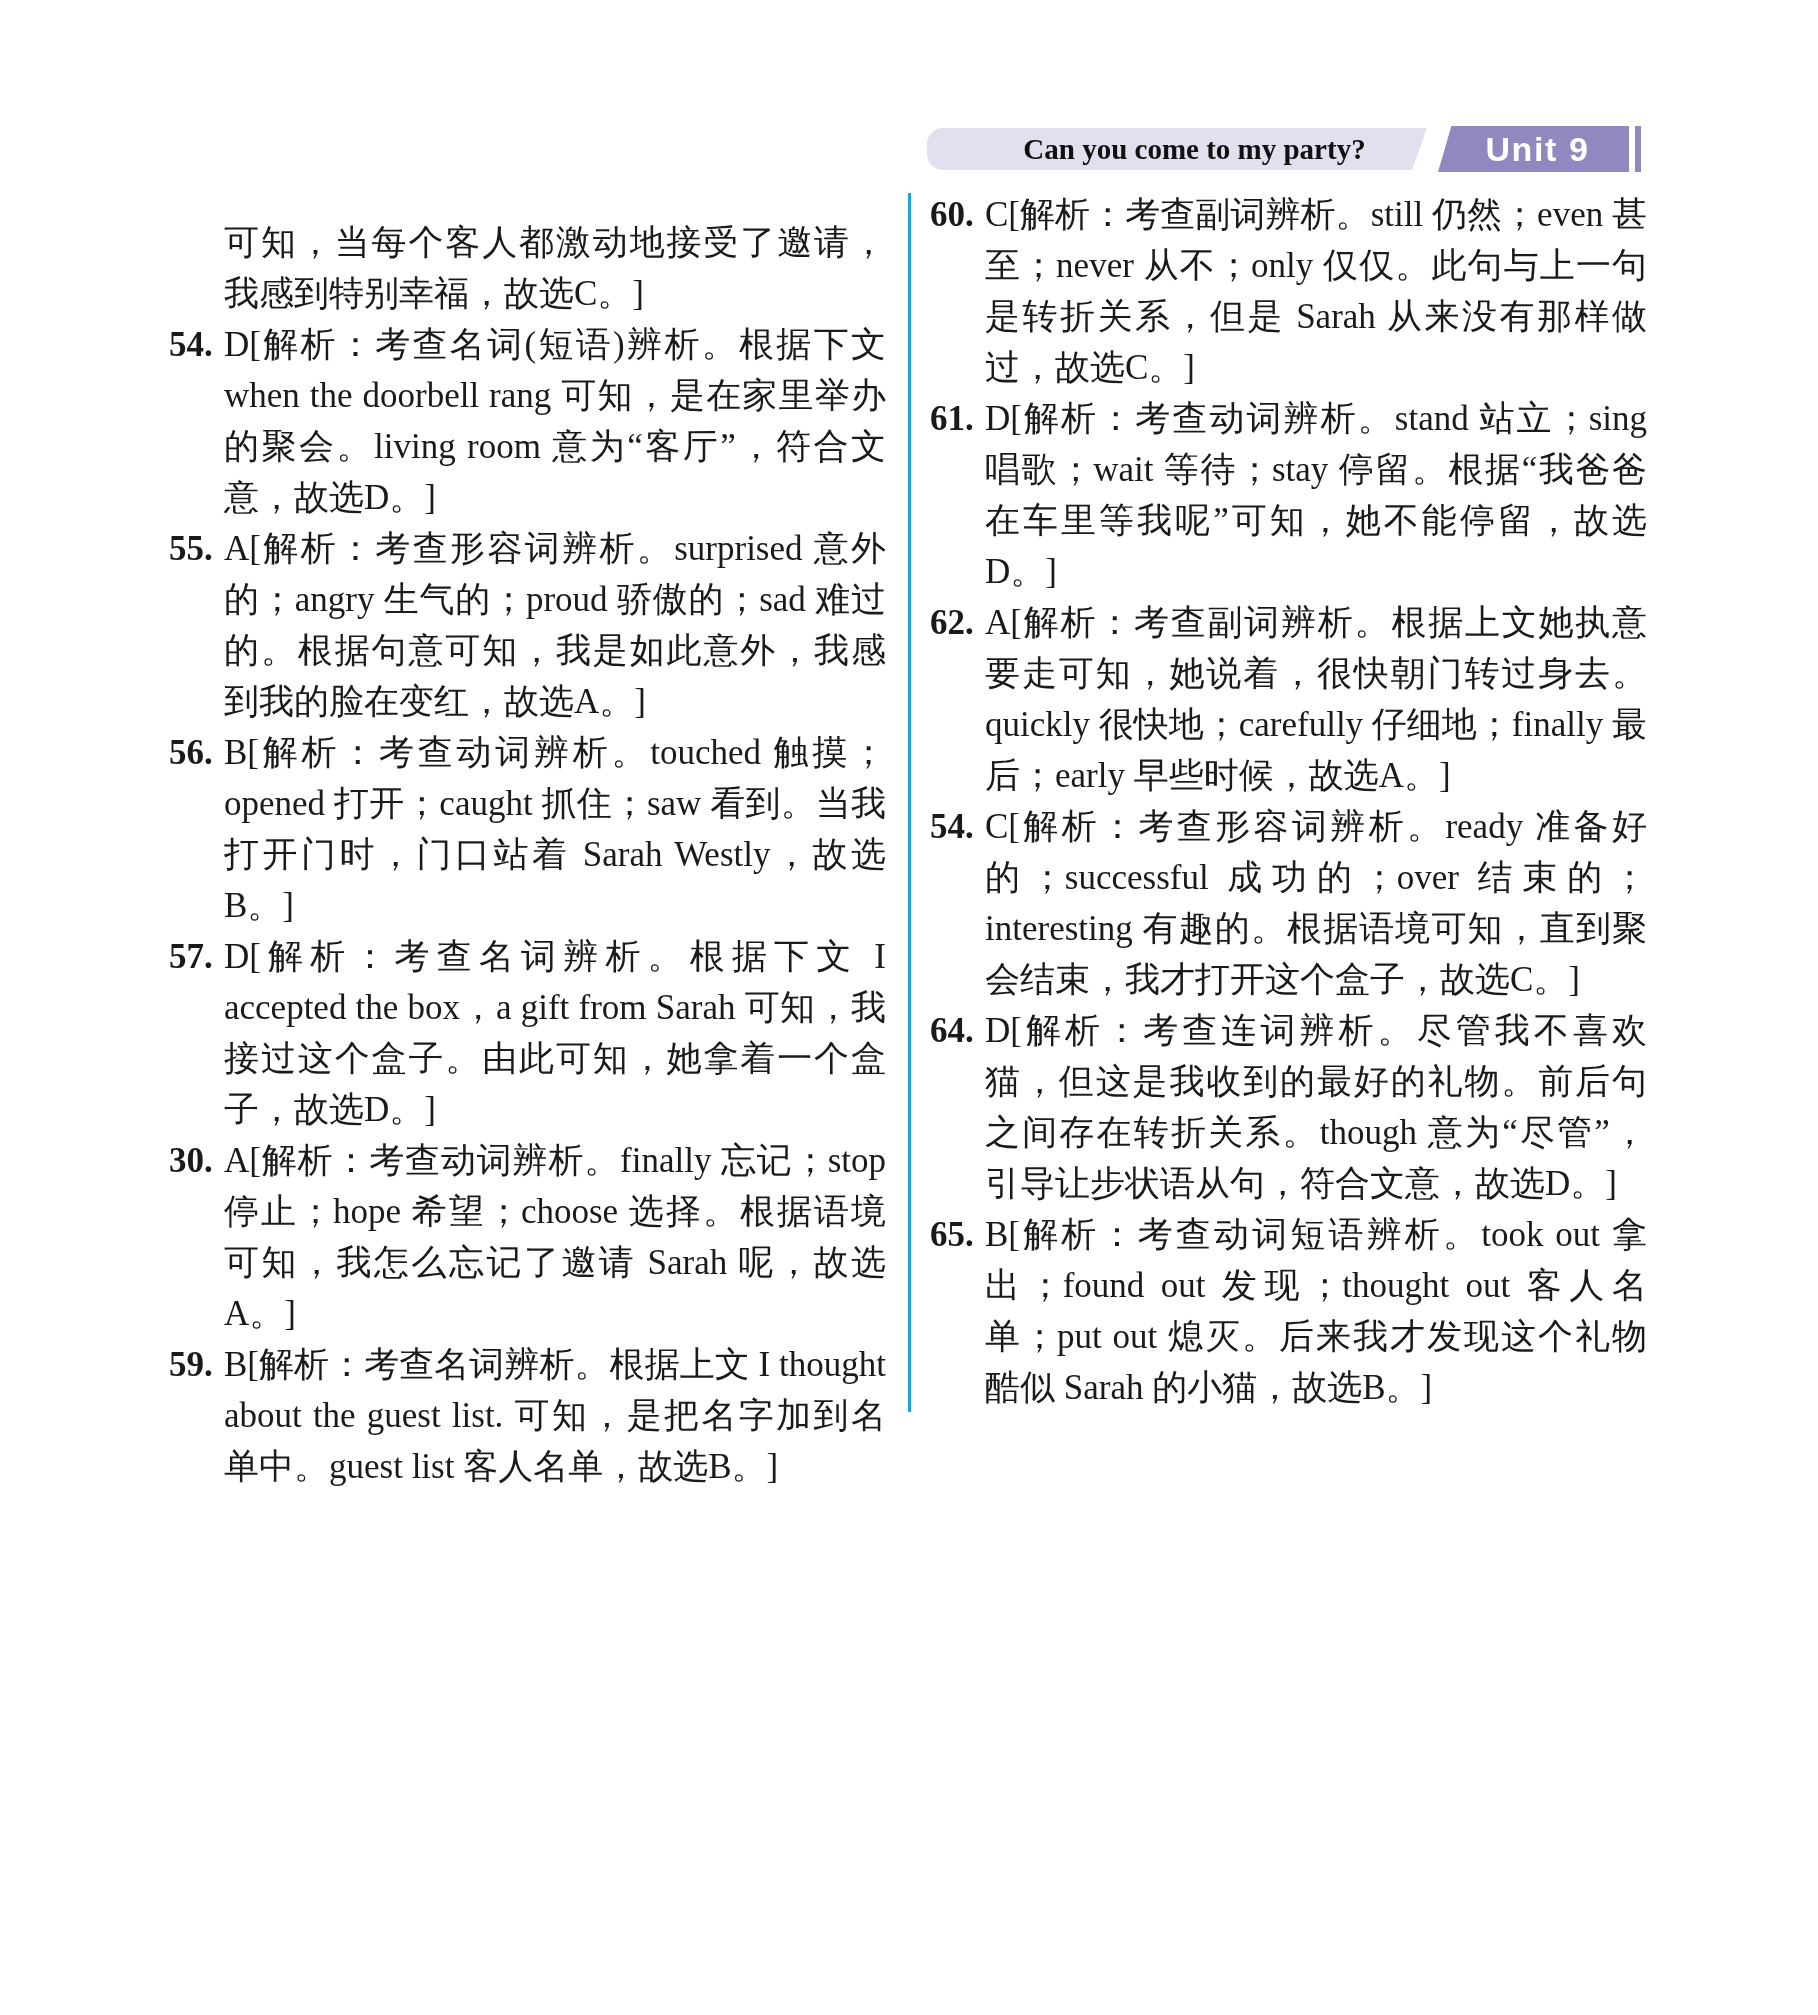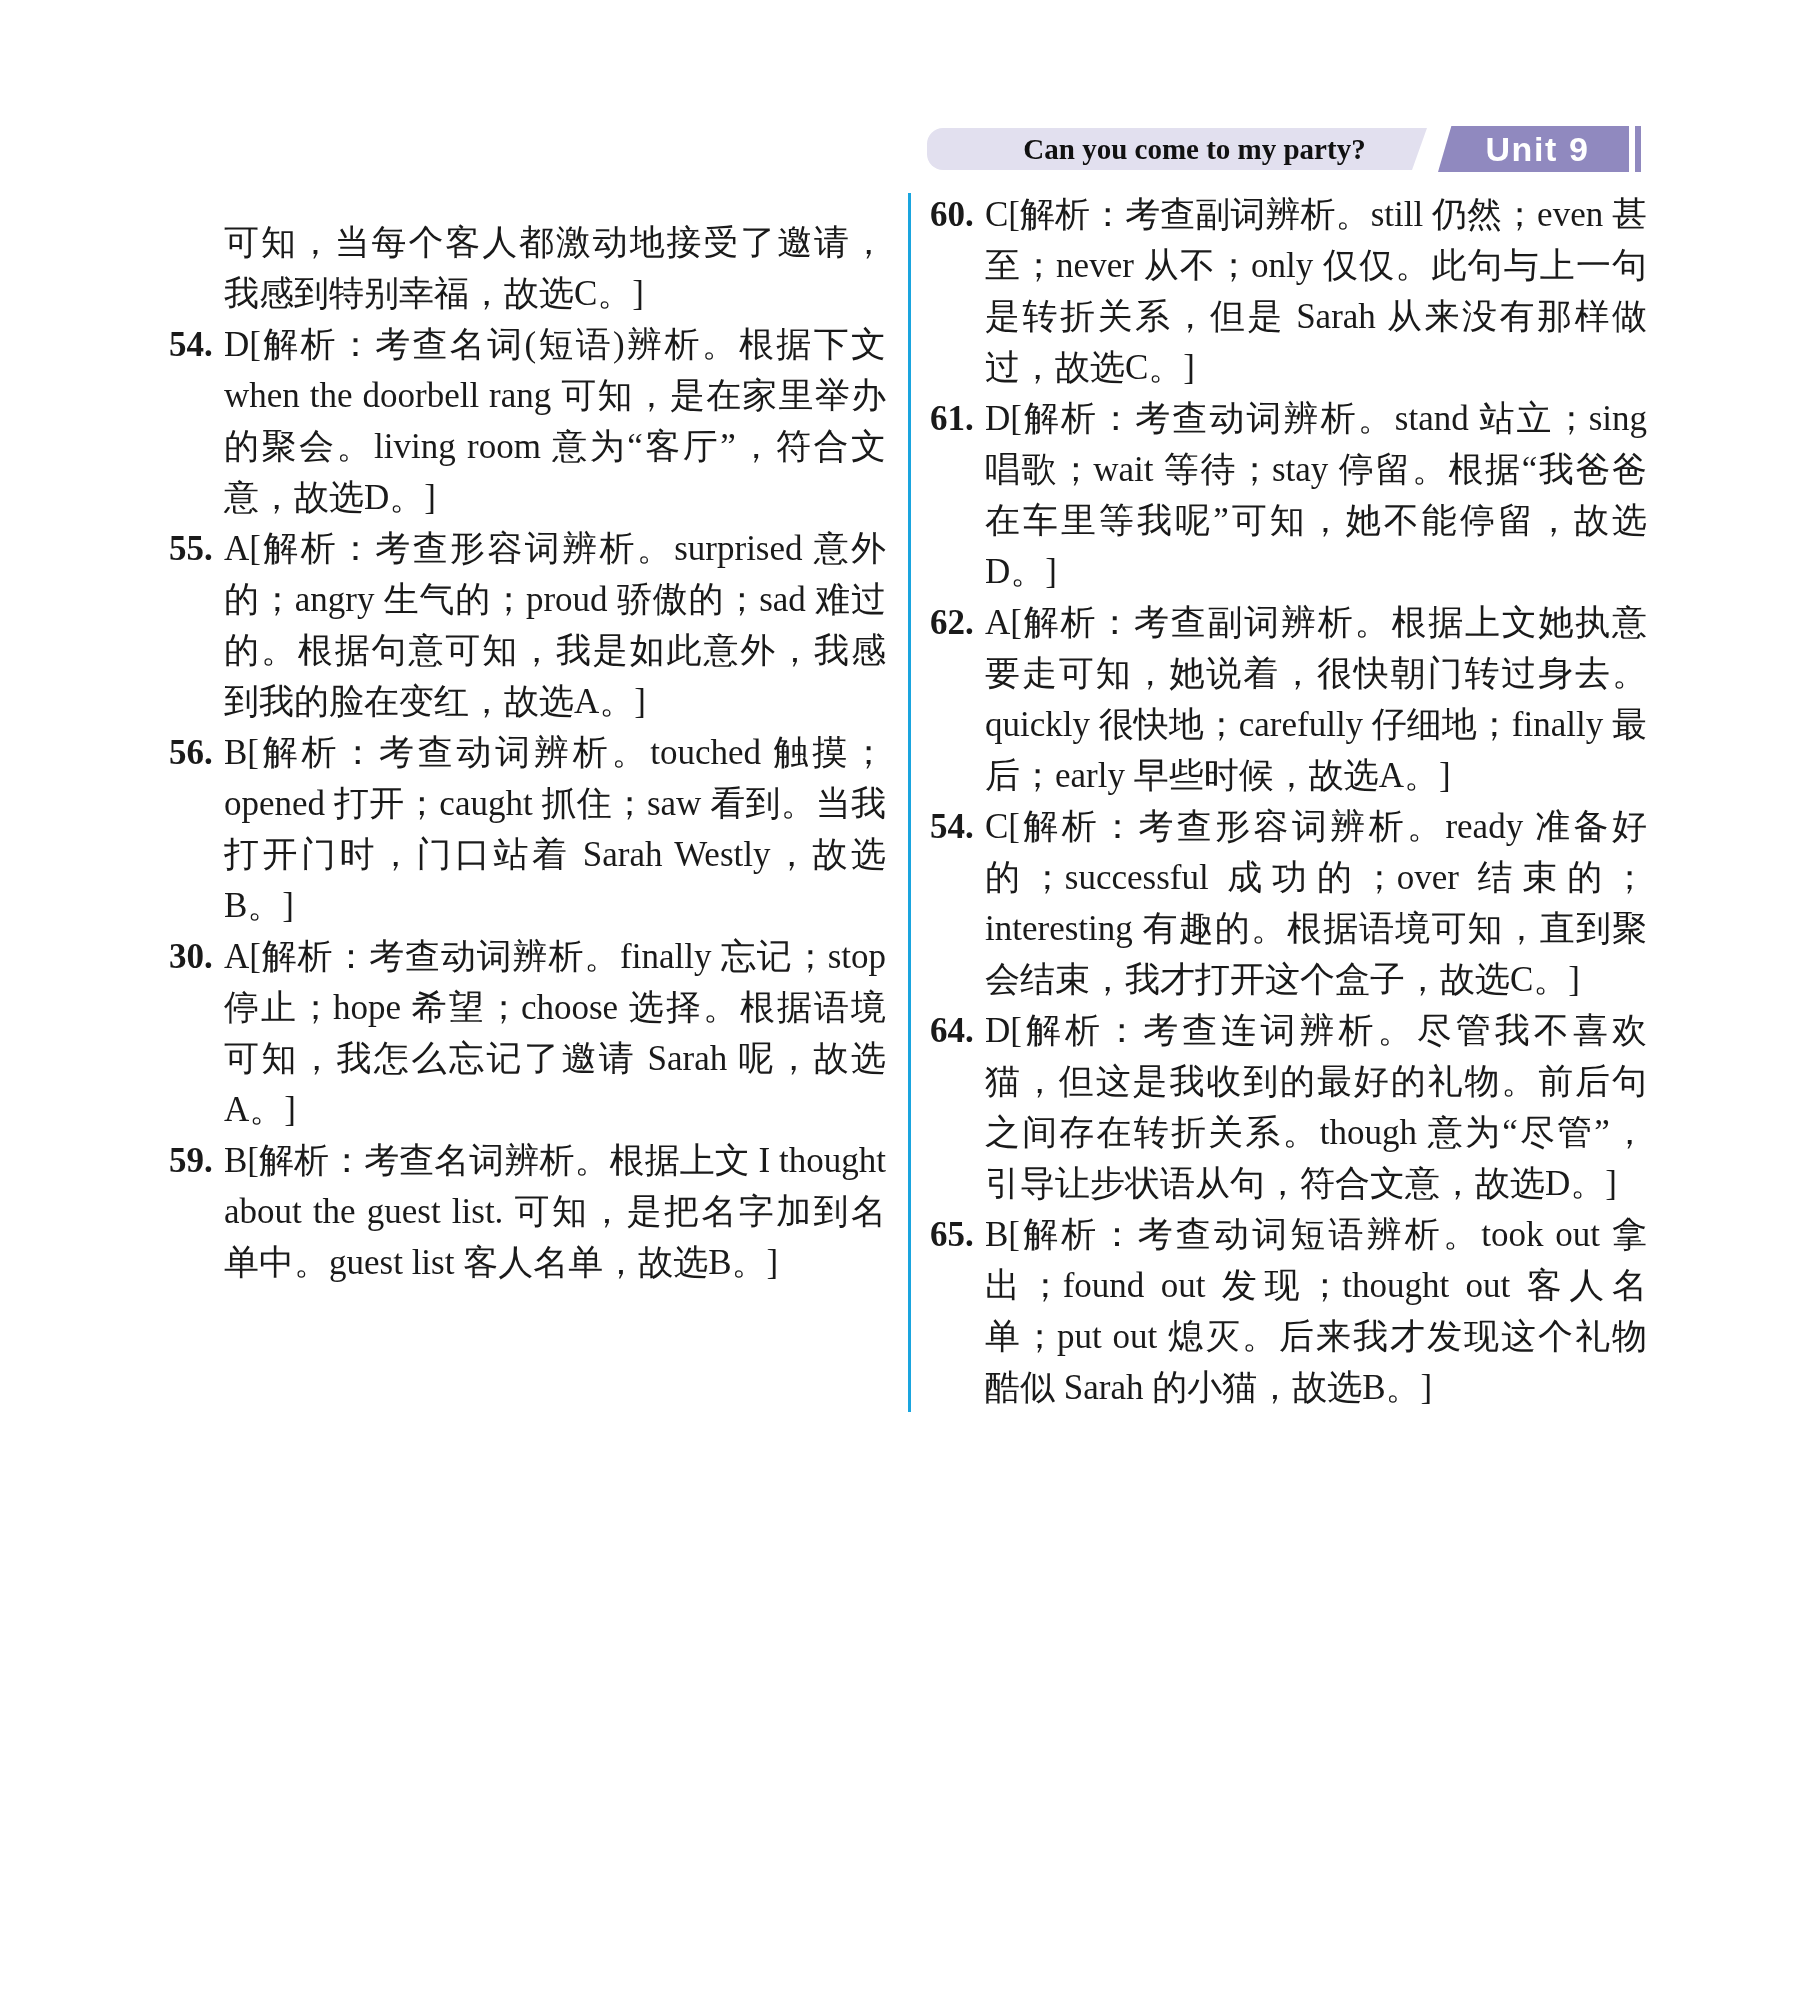--- a/index.html
+++ b/index.html
@@ -26,20 +26,21 @@
   </div>
 <div class="hdr-bar"></div>
 
 <div class="sep"></div>
 
 <div class="col left">
   <div class="cont">可知，当每个客人都激动地接受了邀请，我感到特别幸福，故选C。]</div>
   <div class="item"><span class="num">54.</span><span>D[解析：考查名词(短语)辨析。根据下文 when the doorbell rang 可知，是在家里举办的聚会。living room 意为“客厅”，符合文意，故选D。]</span></div>
   <div class="item"><span class="num">55.</span><span>A[解析：考查形容词辨析。surprised 意外的；angry 生气的；proud 骄傲的；sad 难过的。根据句意可知，我是如此意外，我感到我的脸在变红，故选A。]</span></div>
   <div class="item"><span class="num">56.</span><span>B[解析：考查动词辨析。touched 触摸；opened 打开；caught 抓住；saw 看到。当我打开门时，门口站着 Sarah Westly，故选B。]</span></div>
+  <div class="item"><span class="num">57.</span><span>D[解析：考查名词辨析。根据下文 I accepted the box，a gift from Sarah 可知，我接过这个盒子。由此可知，她拿着一个盒子，故选D。]</span></div>
   <div class="item"><span class="num">30.</span><span>A[解析：考查动词辨析。finally 忘记；stop 停止；hope 希望；choose 选择。根据语境可知，我怎么忘记了邀请 Sarah 呢，故选A。]</span></div>
   <div class="item"><span class="num">59.</span><span>B[解析：考查名词辨析。根据上文 I thought about the guest list. 可知，是把名字加到名单中。guest list 客人名单，故选B。]</span></div>
 </div>
 
 <div class="col right">
   <div class="item"><span class="num">60.</span><span>C[解析：考查副词辨析。still 仍然；even 甚至；never 从不；only 仅仅。此句与上一句是转折关系，但是 Sarah 从来没有那样做过，故选C。]</span></div>
   <div class="item"><span class="num">61.</span><span>D[解析：考查动词辨析。stand 站立；sing 唱歌；wait 等待；stay 停留。根据“我爸爸在车里等我呢”可知，她不能停留，故选D。]</span></div>
   <div class="item"><span class="num">62.</span><span>A[解析：考查副词辨析。根据上文她执意要走可知，她说着，很快朝门转过身去。quickly 很快地；carefully 仔细地；finally 最后；early 早些时候，故选A。]</span></div>
   <div class="item"><span class="num">54.</span><span>C[解析：考查形容词辨析。ready 准备好的；successful 成功的；over 结束的；interesting 有趣的。根据语境可知，直到聚会结束，我才打开这个盒子，故选C。]</span></div>
   <div class="item"><span class="num">64.</span><span>D[解析：考查连词辨析。尽管我不喜欢猫，但这是我收到的最好的礼物。前后句之间存在转折关系。though 意为“尽管”，引导让步状语从句，符合文意，故选D。]</span></div>

